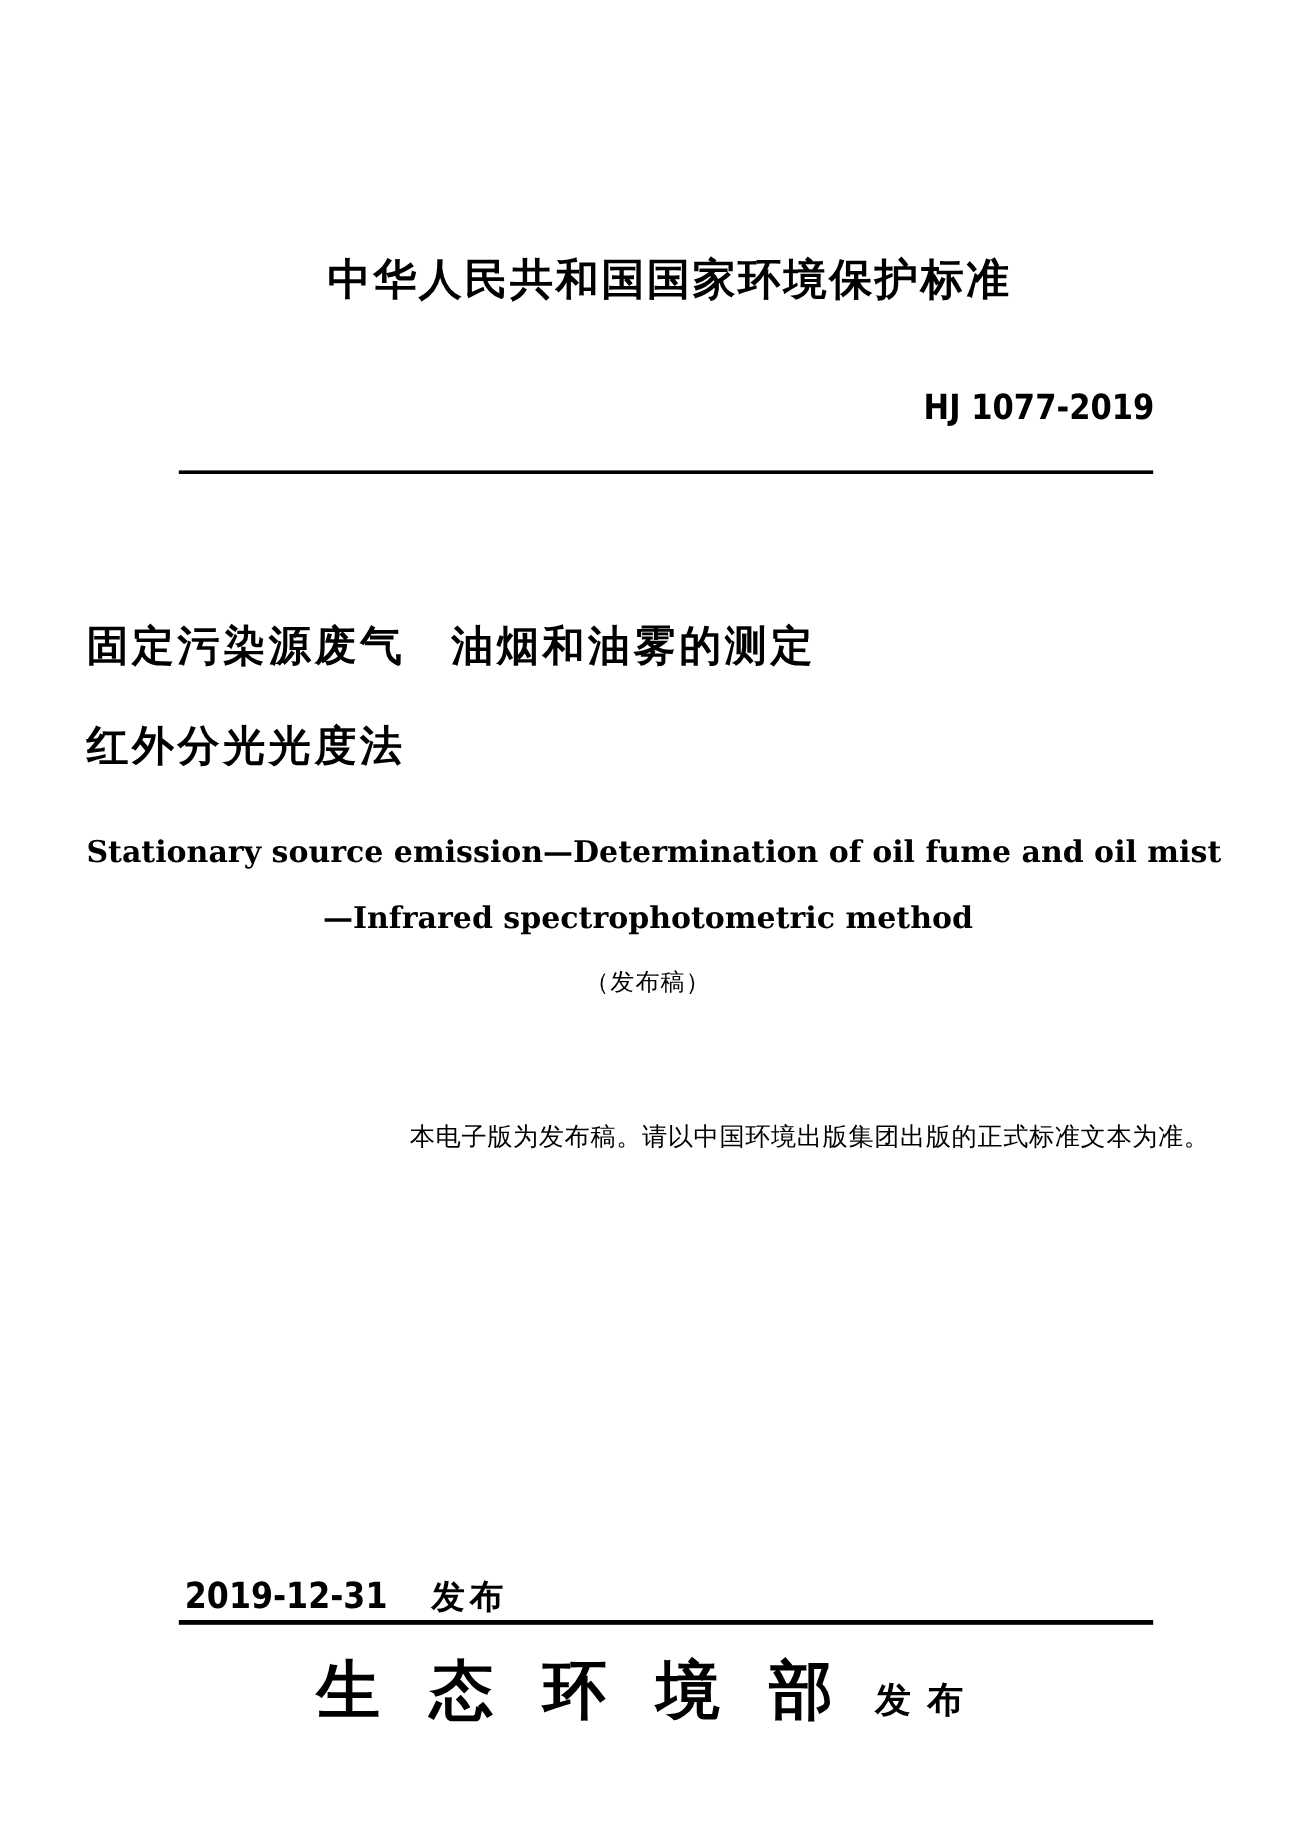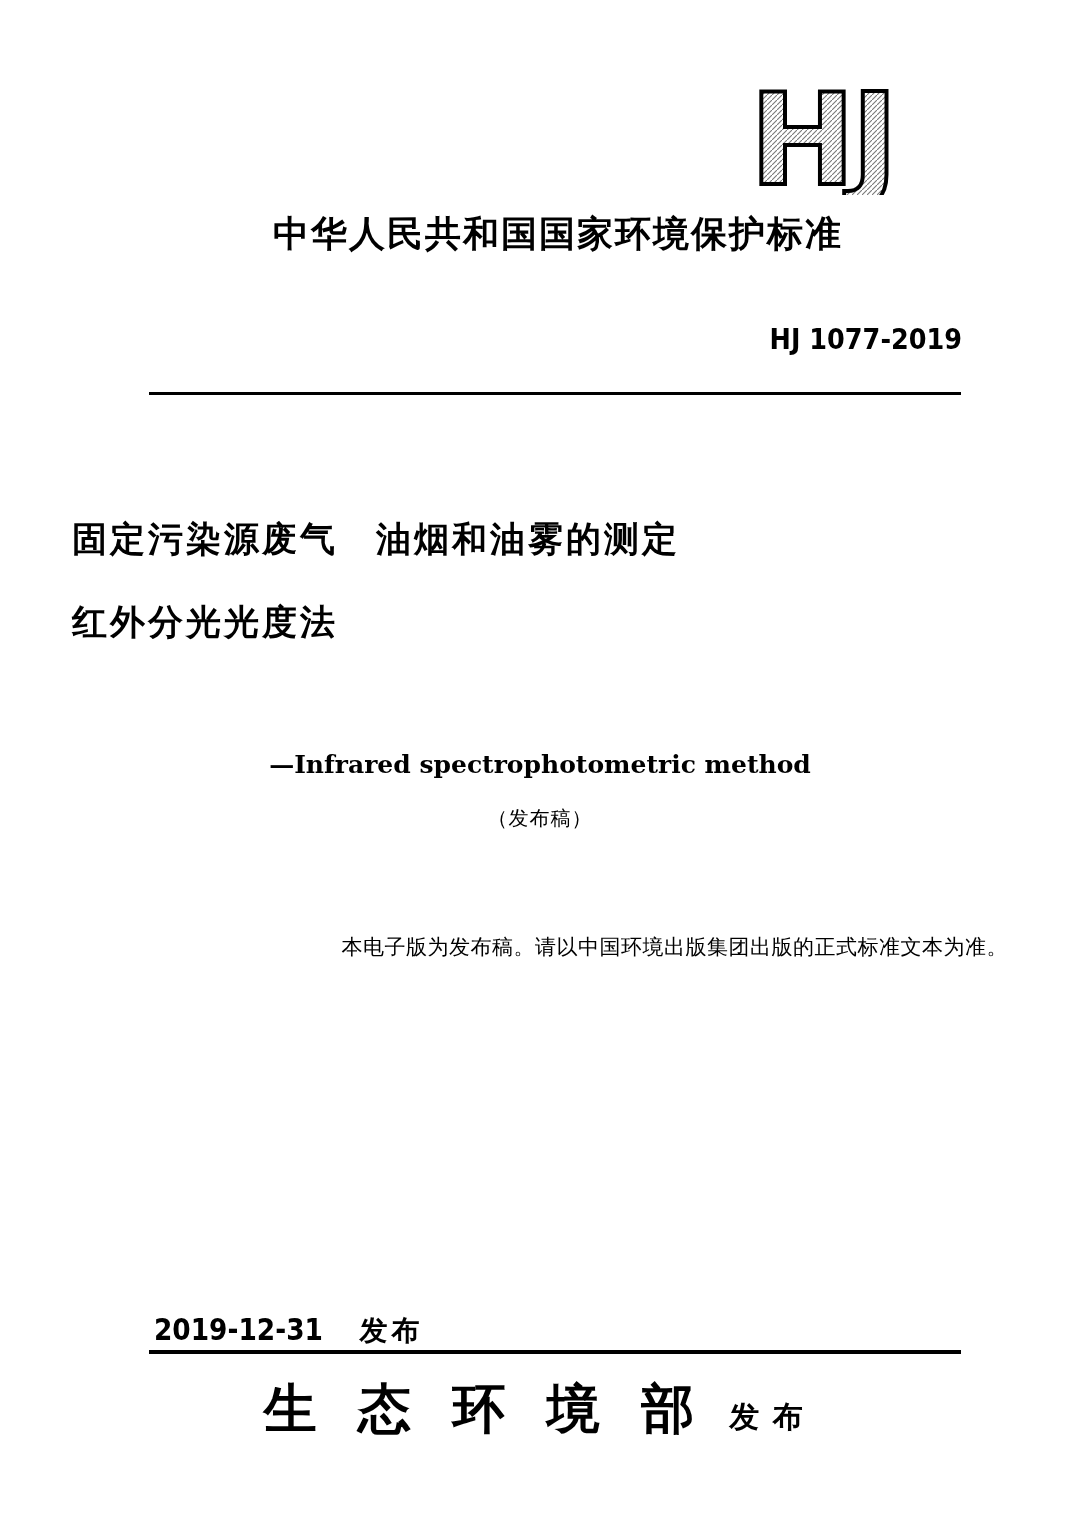--- a/index.html
+++ b/index.html
@@ -171,38 +171,28 @@
     font-size: 30px;
     letter-spacing: 0.45em;
     margin-left: 30px;
   }
 </style>
 </head>
 <body>
 
 <div class="page">
 
-  <div class="hj-logo">
-    <svg width="220" height="115" viewBox="0 0 220 115" xmlns="http://www.w3.org/2000/svg">
-      <defs>
-        <pattern id="hatch" width="5" height="5" patternUnits="userSpaceOnUse">
-          <rect width="5" height="5" fill="#ffffff"></rect>
-          <path d="M0 5 L5 0" stroke="#777" stroke-width="1.1"></path>
-        </pattern>
-      </defs>
-      <text x="110" y="104" text-anchor="middle" font-family="'DejaVu Sans', sans-serif" font-size="126" font-weight="bold" letter-spacing="-4" fill="url(#hatch)" stroke="#000" stroke-width="4">HJ</text>
-    </svg>
-  </div>
 
   <div class="std-family">中华人民共和国国家环境保护标准</div>
   <div class="std-number">HJ 1077-2019</div>
   <div class="rule-top"></div>
 
   <div class="title-zh-1">固定污染源废气　油烟和油雾的测定</div>
   <div class="title-zh-2">红外分光光度法</div>
+  <div class="title-en-1">Stationary source emission—Determination of oil fume and oil mist</div>
   <div class="title-en-2">—Infrared spectrophotometric method</div>
   <div class="draft-note">（发布稿）</div>
 
   <div class="notice">本电子版为发布稿。请以中国环境出版集团出版的正式标准文本为准。</div>
 
   <div class="dates-row">
     <span class="date-group-left">
       <span class="date-num">2019-12-31</span>
       <span class="date-label">发布</span>
     </span>

